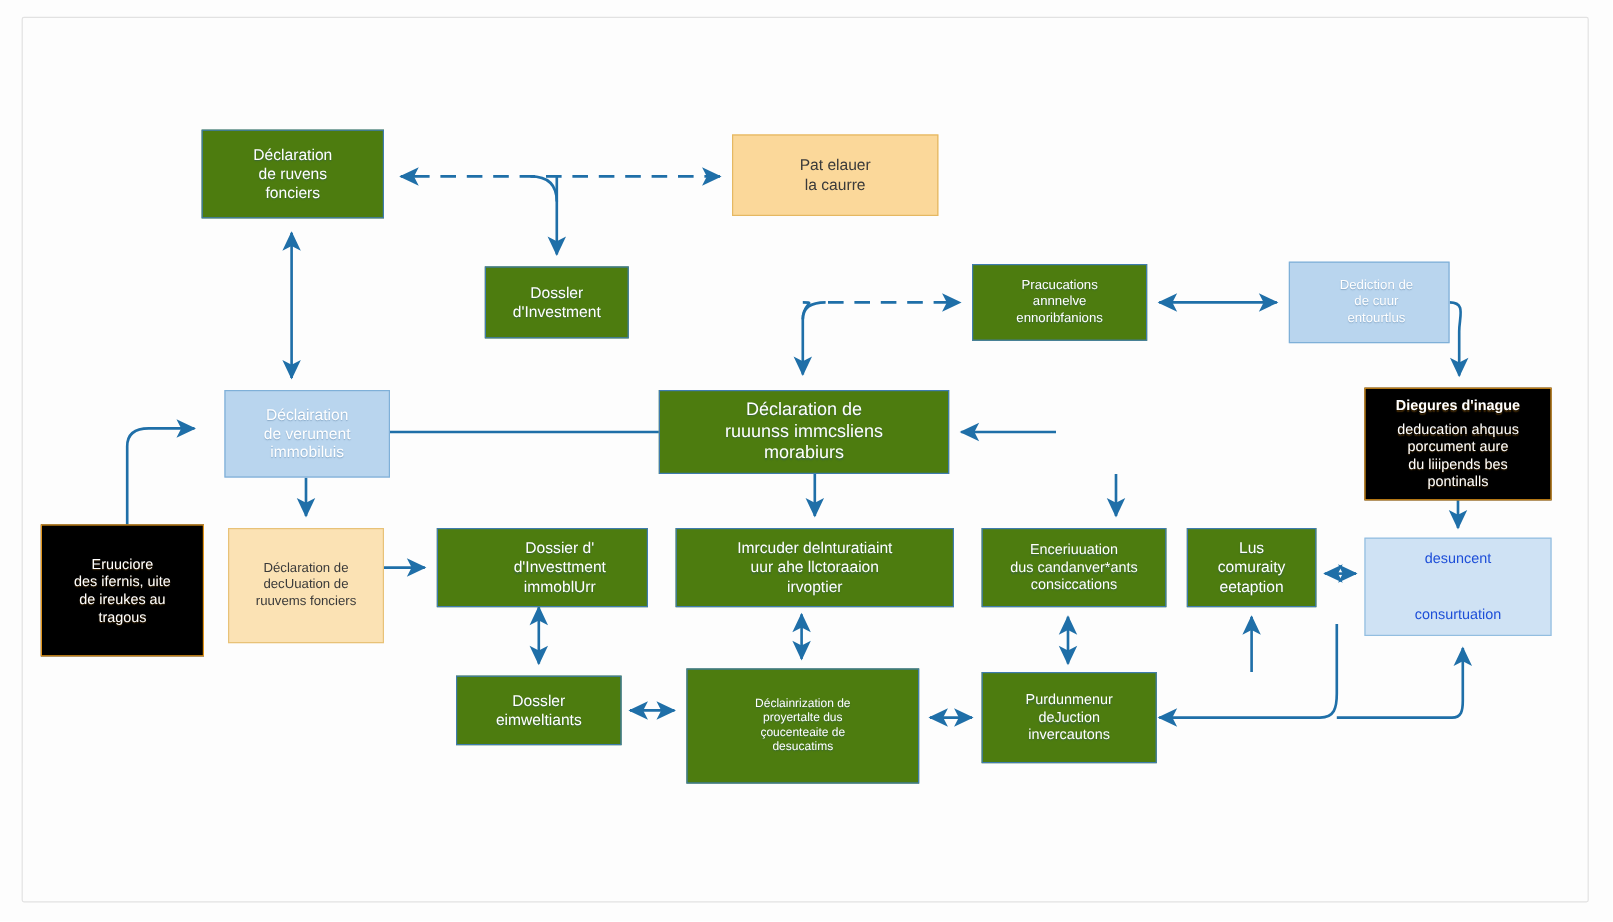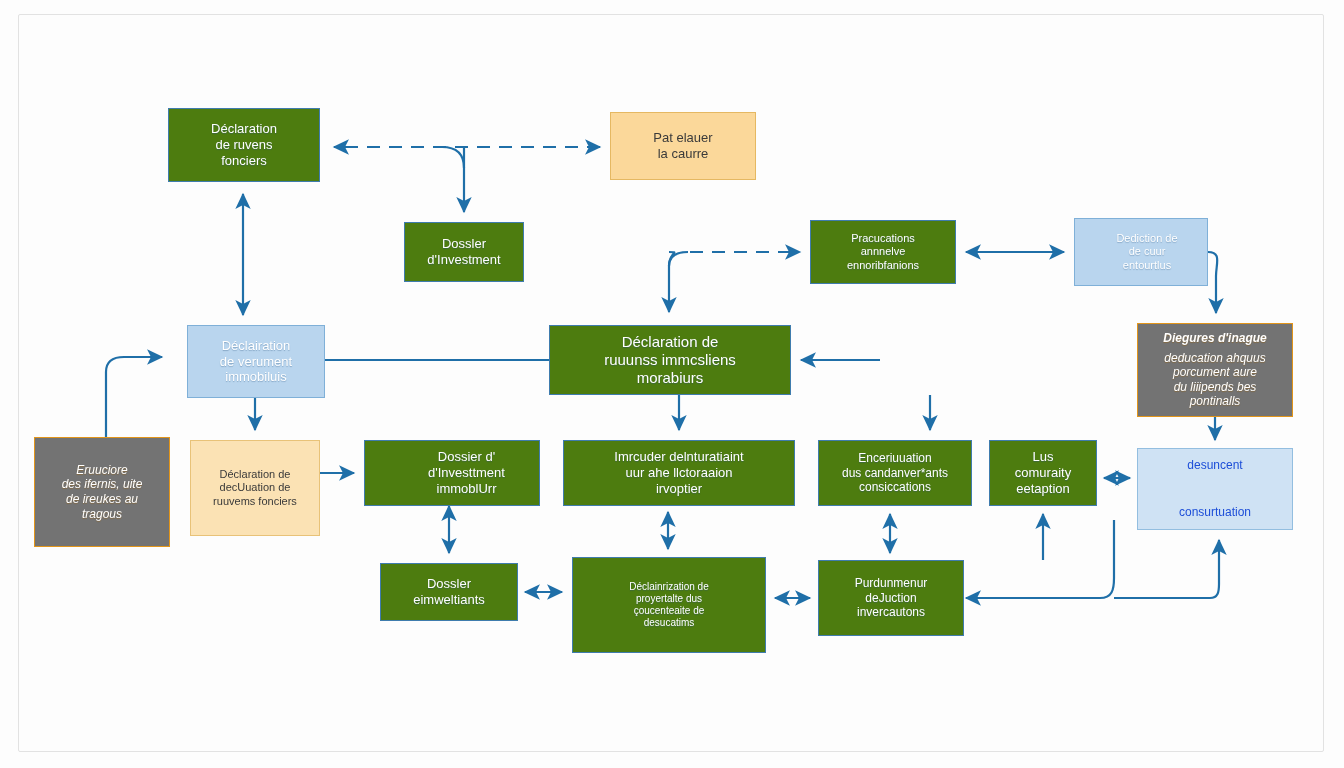--- a/index.html
+++ b/index.html
@@ -64,25 +64,24 @@
     text-shadow: 0 1px 1px rgba(60,100,140,.40);
   }
   .blue-light {
     background: #cfe2f4;
     border: 1px solid #93bee0;
     color: #1d4ed8;
     text-shadow: none;
     gap: 32px;
   }
   .orange-strong {
-    background: #737373;
+    background: #000000;
     border: 1px solid #e2951a;
     color: #ffffff;
     text-shadow: 0 1px 1px rgba(150,95,10,.45);
-    font-style: italic;
   }
   .orange-pale {
     background: #fbe2b4;
     border: 1px solid #e8c278;
     color: #3a3a3a;
     text-shadow: none;
   }
   .orange-mid {
     background: #fbd89a;
     border: 1px solid #e5b862;
@@ -162,21 +161,21 @@
 
     </g>
   </svg>
 
   <div id="nodes">
       <div class="node blue-mid" style="left: 168px; top: 108px; width: 152px; height: 74px; font-size: 13px;">
         <span class="ln">Déclaration</span>
         <span class="ln">de ruvens</span>
         <span class="ln">fonciers</span>
       </div>
-      <div class="node orange-mid" style="left: 610px; top: 112px; width: 146px; height: 68px; font-size: 13px;">
+      <div class="node orange-mid" style="left: 610px; top: 112px; width: 172px; height: 68px; font-size: 13px;">
         <span class="ln">Pat elauer</span>
         <span class="ln">la caurre</span>
       </div>
       <div class="node blue-mid" style="left: 404px; top: 222px; width: 120px; height: 60px; font-size: 13px;">
         <span class="ln">Dossler</span>
         <span class="ln">d'Investment</span>
       </div>
       <div class="node blue-mid" style="left: 810px; top: 220px; width: 146px; height: 64px; font-size: 11px;">
         <span class="ln">Pracucations</span>
         <span class="ln">annnelve</span>

